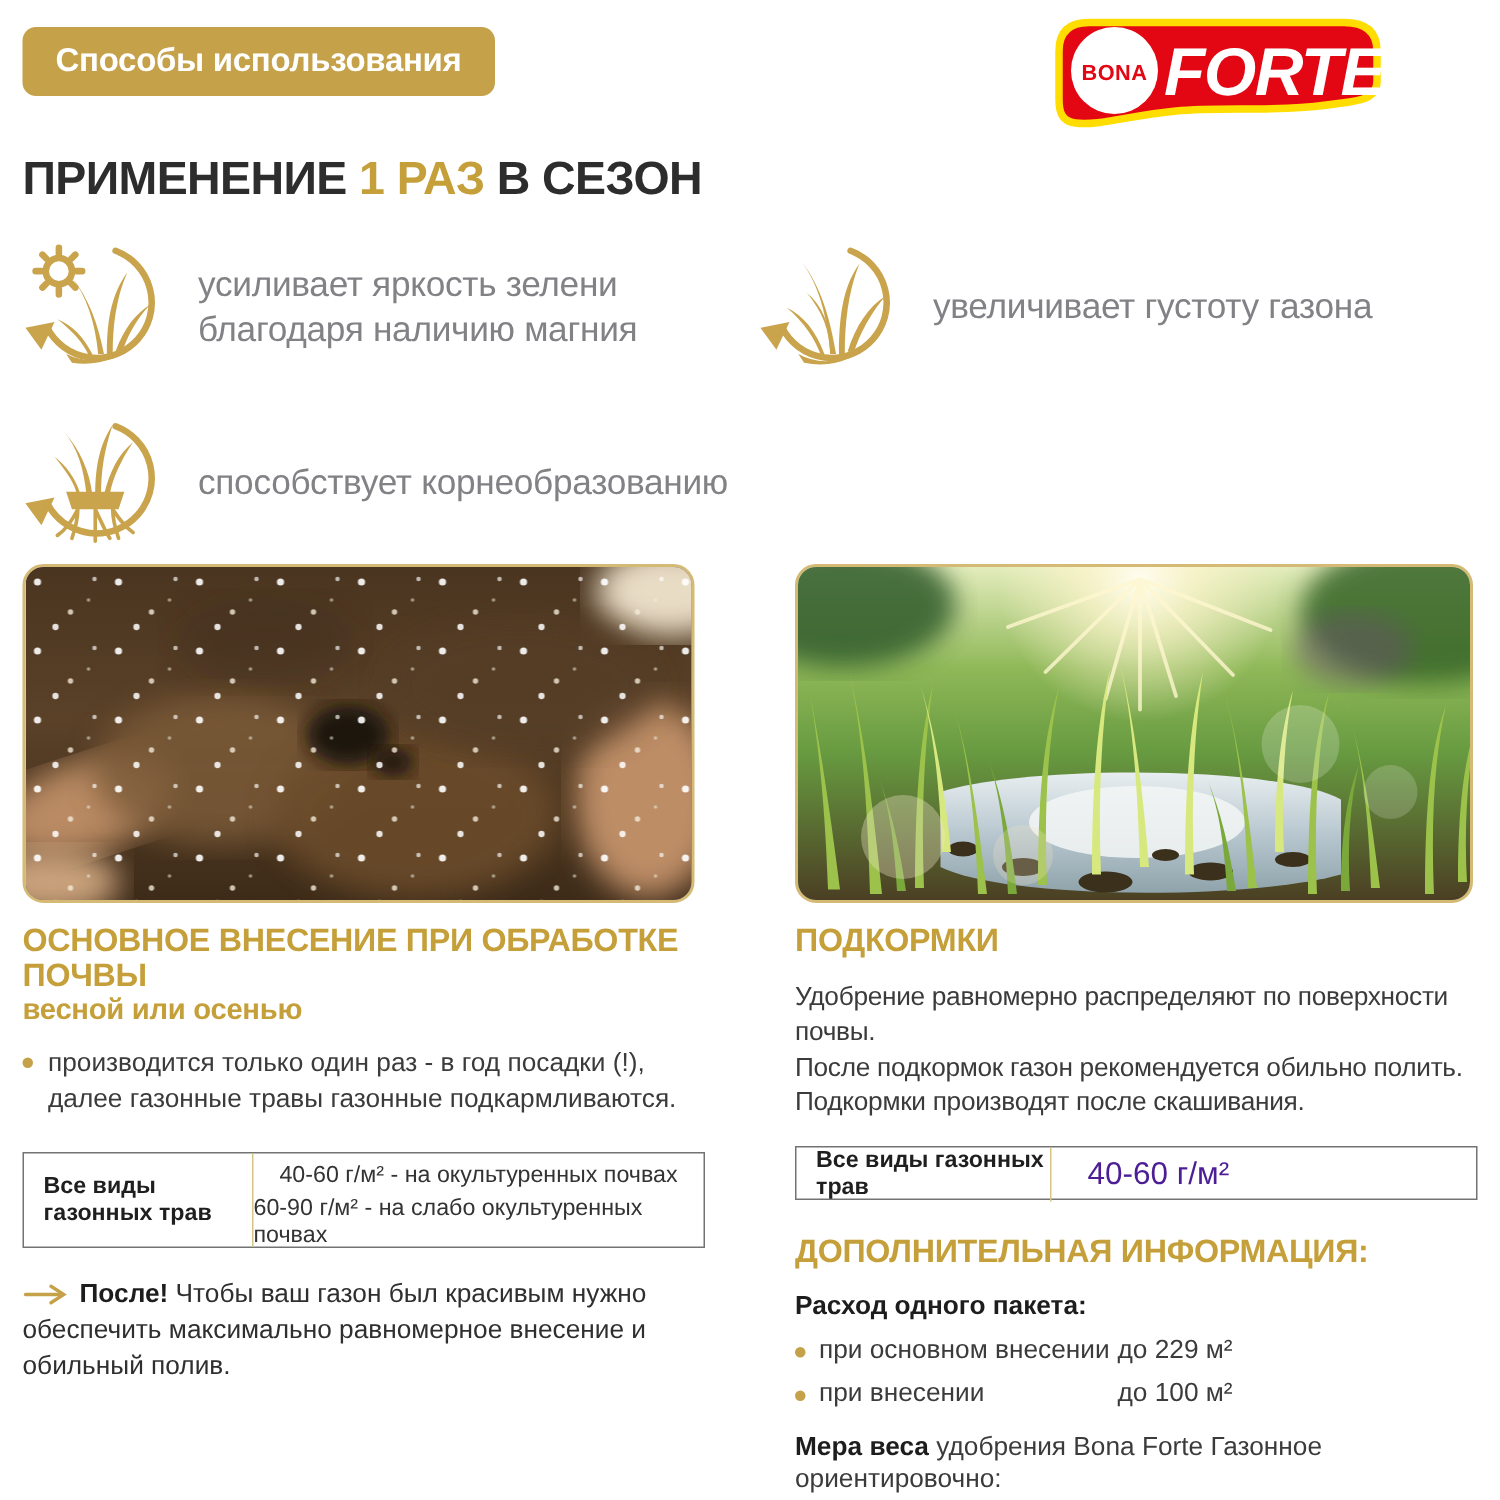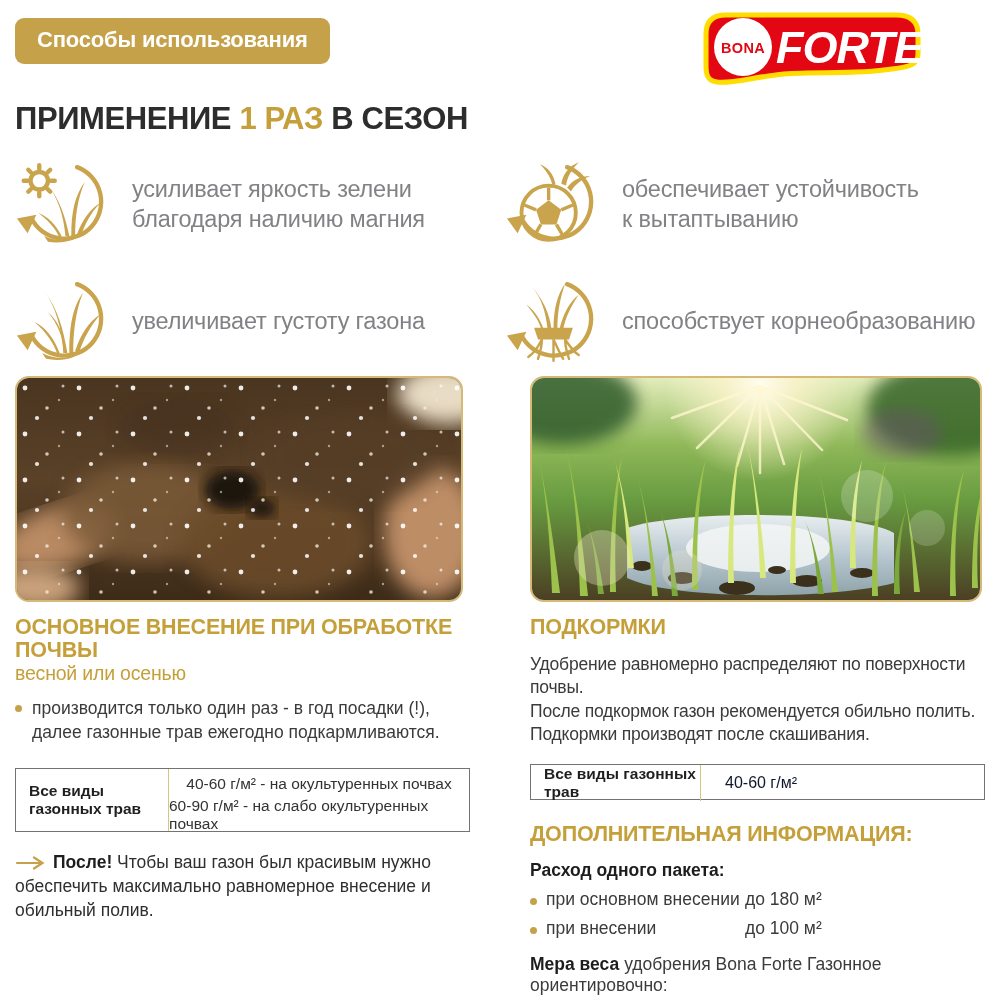--- a/index.html
+++ b/index.html
@@ -33,40 +33,40 @@
            border:2px solid #d4ba74; }
   .photo svg { display:block; }
   .photo-left  { left:15px;  width:448px; }
   .photo-right { left:530px; width:452px; }
 
   
   .col { position:absolute; top:616px; width:455px; }
   .col-left  { left:15px; }
   .col-right { left:530px; }
   .h2 { color:#c5a03a; font-size:21.5px; font-weight:bold; line-height:1.08; letter-spacing:-0.2px; }
-  .h3 { color:#c5a03a; font-size:19.5px; font-weight:normal; letter-spacing:-0.2px; }
+  .h3 { color:#c5a03a; font-size:19.5px; font-weight:bold; letter-spacing:-0.2px; }
   .para { margin-top:8px; font-size:17.5px; line-height:1.33; color:#3b3b3b; letter-spacing:-0.2px; }
   .para span { display:block; }
 
   .bullet-row { margin-top:12px; display:flex; gap:10px; font-size:17.5px; line-height:1.33; }
   .dot { flex:0 0 7px; width:7px; height:7px; border-radius:50%; background:#c5a24a; margin-top:8px; }
   .bullet-row .lines span { display:block; }
 
   
   .gtable { border:1px solid #737373; display:grid; background:#fff; }
   .tbl-left { margin-top:24px; grid-template-columns:153px 1fr; }
   .tbl-left .hdr { grid-row:1 / span 2; display:flex; align-items:center; padding-left:13px;
                    font-weight:bold; font-size:15.5px; color:#1f1f1f; border-right:1px solid #d9c583; }
   .tbl-left .val { height:31px; display:flex; align-items:center; justify-content:center;
                    font-size:15.5px; color:#333; }
   .tbl-left .val:first-of-type { border-bottom:1px solid #d9c583; }
   .tbl-right { margin-top:18px; grid-template-columns:170px 1fr; height:36px; }
   .tbl-right .hdr { display:flex; align-items:center; padding-left:13px; font-weight:bold;
                     font-size:15.5px; color:#1f1f1f; border-right:1px solid #d9c583; }
-  .tbl-right .val { display:flex; align-items:center; padding-left:24px; font-size:16px; color:#0f172a; }
+  .tbl-right .val { display:flex; align-items:center; padding-left:24px; font-size:21px; color:#4c1d95; }
 
   .note { margin-top:18px; width:480px; font-size:17.5px; line-height:1.38; color:#2f2f2f; }
   .note b { color:#1d1d1d; }
   .arrow { display:inline-block; vertical-align:-2px; margin-right:8px; }
 
   .info-title { margin-top:22px; color:#c5a03a; font-size:21.5px; font-weight:bold; letter-spacing:-0.2px; }
   .sub-bold { margin-top:13px; font-size:17.5px; font-weight:bold; color:#1d1d1d; }
   .usage-row { margin-top:8px; display:grid; grid-template-columns:215px 1fr; font-size:17.5px; }
   .usage-row .lbl { display:flex; gap:9px; align-items:baseline; }
   .usage-row .dot { margin-top:7px; }
@@ -110,42 +110,20 @@
           <path d="M48,84 C42,72 34,64 24,60 C34,68 42,76 46,86 Z"></path>
           <path d="M30,84 Q55,96 82,74 Q60,94 34,90 Z"></path>
         </g>
       </svg>
       <div class="btext">
         <span>усиливает яркость зелени</span>
         <span>благодаря наличию магния</span>
       </div>
     </div>
 
-    <div class="benefit">
-      <svg class="bicon" viewBox="0 0 100 104">
-        <g fill="none" stroke="#c9a44c" stroke-width="4.5" stroke-linecap="round">
-          <path d="M64,13 A38,38 0 1 1 17,66"></path>
-        </g>
-        <path d="M22,62 L2,66 L13,81 Z" fill="#c9a44c"></path>
-        <g fill="#c9a44c">
-          <path d="M58,30 C60,20 66,12 76,8 C68,16 64,24 63,32 Z"></path>
-          <path d="M64,34 C70,26 78,22 88,22 C78,26 72,31 68,38 Z"></path>
-          <path d="M52,30 C50,20 44,13 36,10 C44,18 48,25 49,33 Z"></path>
-        </g>
-        <circle cx="45" cy="60" r="28" fill="none" stroke="#c9a44c" stroke-width="4"></circle>
-        <polygon points="45,47 58,57 53,72 37,72 32,57" fill="#c9a44c"></polygon>
-        <g stroke="#c9a44c" stroke-width="3.5" fill="none">
-          <path d="M45,47 L45,34 M58,57 L70,52 M53,72 L60,84 M37,72 L30,84 M32,57 L20,52"></path>
-        </g>
-      </svg>
-      <div class="btext">
-        <span>обеспечивает устойчивость</span>
-        <span>к вытаптыванию</span>
-      </div>
-    </div>
 
     <div class="benefit">
       <svg class="bicon" viewBox="0 0 100 104">
         <g fill="none" stroke="#c9a44c" stroke-width="4.5" stroke-linecap="round">
           <path d="M64,13 A38,38 0 1 1 17,66"></path>
         </g>
         <path d="M22,62 L2,66 L13,81 Z" fill="#c9a44c"></path>
         <g fill="#c9a44c">
           <path d="M50,84 C48,58 42,36 30,20 C44,38 50,60 54,84 Z"></path>
           <path d="M56,84 C56,54 60,36 70,22 C62,42 60,64 60,84 Z"></path>
@@ -296,21 +274,21 @@
     </svg>
   </div>
 
   <div class="col col-left">
     <div class="h2">ОСНОВНОЕ ВНЕСЕНИЕ ПРИ ОБРАБОТКЕ ПОЧВЫ</div>
     <div class="h3">весной или осенью</div>
     <div class="bullet-row">
       <div class="dot"></div>
       <div class="lines">
         <span>производится только один раз - в год посадки (!),</span>
-        <span>далее газонные трав ежегодно подкармливаются.</span>
+        <span>далее газонные травы газонные подкармливаются.</span>
       </div>
     </div>
     <div class="gtable tbl-left">
       <div class="hdr">Все виды газонных трав</div>
       <div class="val">40-60 г/м² - на окультуренных почвах</div>
       <div class="val">60-90 г/м² - на слабо окультуренных почвах</div>
     </div>
     <div class="note">
       <svg class="arrow" width="30" height="14" viewBox="0 0 30 14">
         <g fill="none" stroke="#c5a24a" stroke-width="2.2" stroke-linecap="round">
@@ -332,21 +310,21 @@
       <div class="hdr">Все виды газонных трав</div>
       <div class="val">40-60 г/м²</div>
     </div>
     <div class="info-title">ДОПОЛНИТЕЛЬНАЯ ИНФОРМАЦИЯ:</div>
     <div class="sub-bold">Расход одного пакета:</div>
     <div class="usage-row">
       <div class="lbl">
         <div class="dot"></div>
         <span>при основном внесении</span>
       </div>
-      <div>до 180 м²</div>
+      <div>до 229 м²</div>
     </div>
     <div class="usage-row">
       <div class="lbl">
         <div class="dot"></div>
         <span>при внесении</span>
       </div>
       <div>до 100 м²</div>
     </div>
     <div class="measure-line"><b>Мера веса</b><span> удобрения Bona Forte Газонное ориентировочно:</span></div>
 

